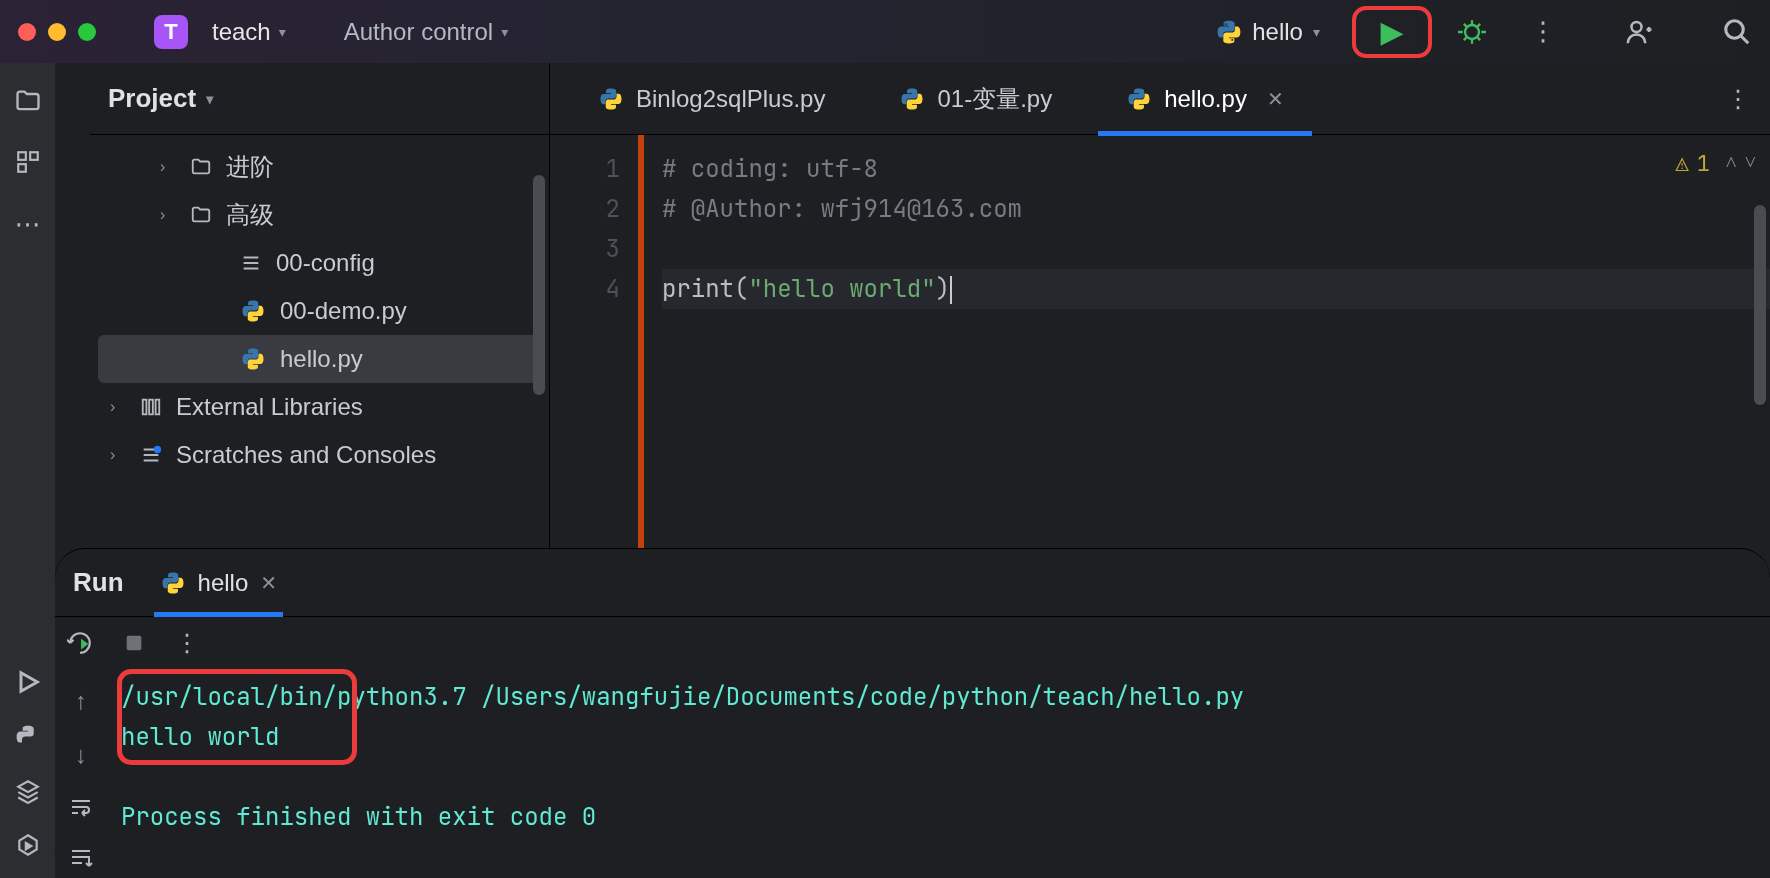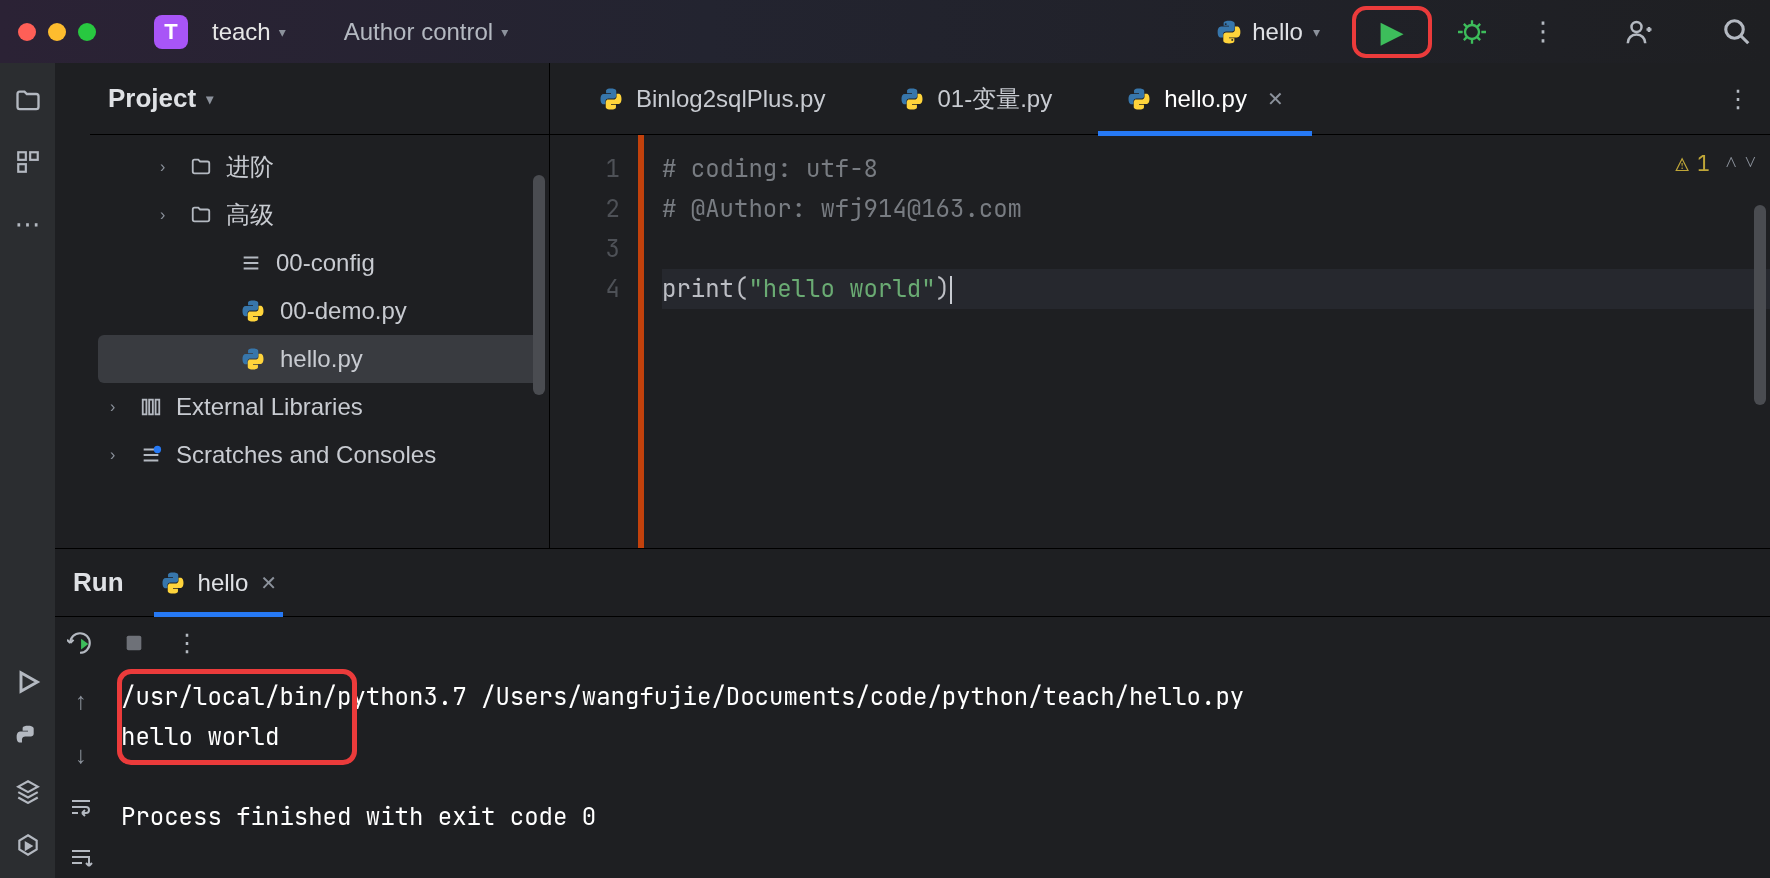--- a/index.html
+++ b/index.html
@@ -52,31 +52,31 @@
 .gutter div{height:40px;line-height:40px}
 .code { flex:1; padding:14px 0 0 18px; color:#bcbec4; border-left:6px solid #c2410c; }
 .code .line{height:40px;line-height:40px;white-space:pre}
 .code .line.cur{background:#26282e}
 .cm{color:#787c82}.fn{color:#bcbec4}.br{color:#bcbec4}.str{color:#6aab73}
 .cursor{display:inline-block;width:2px;height:28px;background:#c8cbd1;vertical-align:middle}
 .ed-warn{position:absolute;top:14px;right:60px;display:flex;align-items:center;gap:8px;color:#bfa638;font-size:22px}
 .ed-nav{position:absolute;top:14px;right:14px;display:flex;gap:8px;color:#8c929c;font-size:20px}
 .ed-scroll{position:absolute;right:4px;top:70px;width:12px;height:200px;background:#4a4c51;border-radius:6px}
 
-.run-panel { height:330px; border-top:1px solid #000; display:flex; flex-direction:column; background:#1e1f22; }
+.run-panel { height:330px; border-top:1px solid #000; display:flex; flex-direction:column; background:#1e1f22;border-radius:30px; }
 .rp-head { height:68px; display:flex; align-items:center; padding:0 18px; gap:36px; border-bottom:1px solid #000; }
 .rp-title { font-size:26px; font-weight:600; }
 .rp-tab { display:flex; align-items:center; gap:12px; font-size:24px; position:relative; height:68px; }
 .rp-tab::after{content:"";position:absolute;left:-6px;right:-6px;bottom:0;height:5px;background:#2679f5}
 .rp-tab .close{color:#8c929c;font-size:20px}
 .rp-body { flex:1; display:flex; }
 .rp-tools { width:52px; display:flex; flex-direction:column; align-items:center; gap:26px; padding-top:18px; color:#8c929c; font-size:24px; }
 .rp-content { flex:1; display:flex; flex-direction:column; }
 .rp-toolbar { height:52px; display:flex; align-items:center; gap:30px; padding-left:12px; color:#b4b9c1; font-size:24px; }
-.console { flex:1; padding:8px 0 8px 14px; font-family:"JetBrains Mono","Consolas",monospace; font-size:24px; color:#ffffff; position:relative; }
+.console { flex:1; padding:8px 0 8px 14px; font-family:"JetBrains Mono","Consolas",monospace; font-size:24px; color:#5eead4; position:relative; }
 .console .cl{height:40px;line-height:40px;white-space:pre}
 .red-box { position:absolute; left:10px; top:0px; width:240px; height:96px; border:5px solid #eb3b3b; border-radius:14px; pointer-events:none; }
 
 svg{display:block}
 </style>
 </head>
 <body>
 
 <div class="titlebar">
   <div class="traffic">

